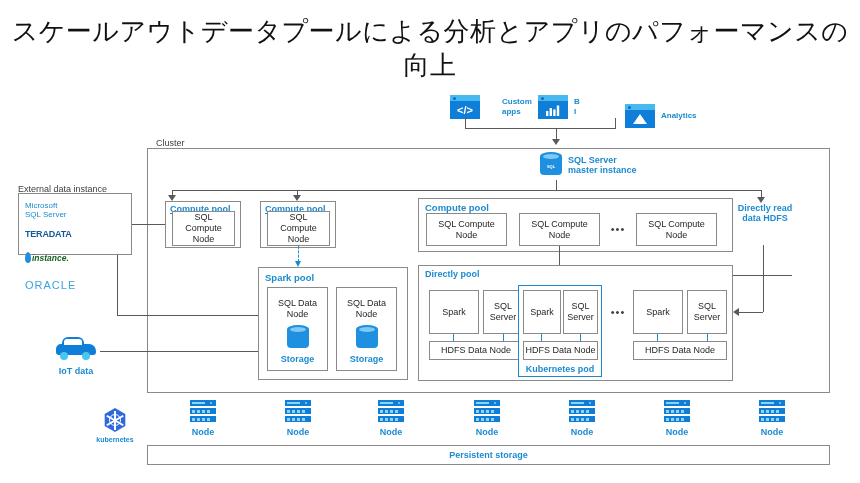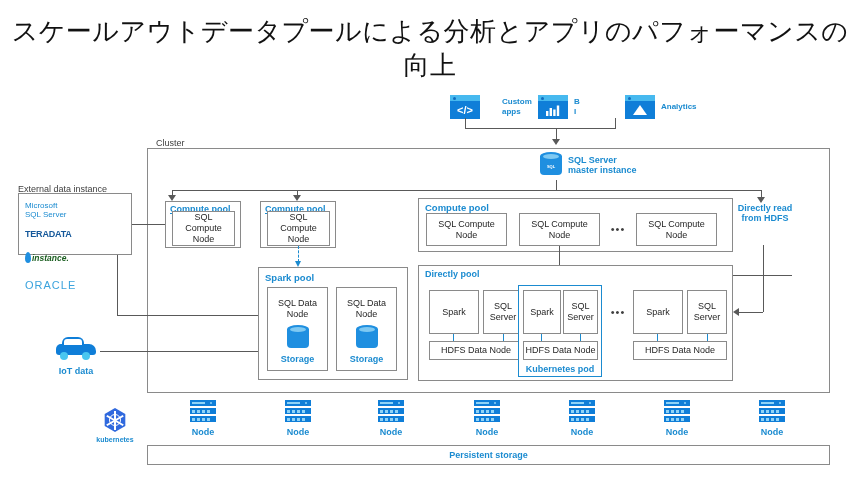--- a/index.html
+++ b/index.html
@@ -104,21 +104,21 @@
           </svg>
       </div>
     </div>
     <div style="margin-left:6px;">
       <div class="icon-cap">B</div>
       <div class="icon-cap">I</div>
     </div>
   </div>
 </div>
 
-<div class="abs" style="left:625px;top:95px;">
+<div class="abs" style="left:625px;top:104px;">
   <div style="display:flex;align-items:center;">
     <div class="appicon">
       <div class="bar"></div>
         <div class="dot"></div>
       <div class="glyph">
         <svg width="16" height="12" viewBox="0 0 16 12">
             <polygon points="8,1 15,11 1,11" fill="#fff"></polygon>
           </svg>
       </div>
     </div>
@@ -336,21 +336,21 @@
   </div>
 </div>
 <div class="abs vline-b" style="left:657px;top:334px;height:7px;"></div>
 <div class="abs vline-b" style="left:707px;top:334px;height:7px;"></div>
 <div class="abs gbox ctr" style="left:633px;top:341px;width:94px;height:19px;">
   <div class="node-txt">HDFS Data Node</div>
 </div>
 
 <div class="abs" style="left:733px;top:203px;width:64px;text-align:center;">
   <div class="lbl-blue">Directly read</div>
-  <div class="lbl-blue">from HDFS</div>
+  <div class="lbl-blue">data HDFS</div>
 </div>
 <div class="abs vline" style="left:763px;top:245px;height:67px;"></div>
 <div class="abs hline" style="left:739px;top:312px;width:24px;"></div>
 <div class="abs arr-lf" style="left:733px;top:308px;"></div>
 
 <div class="abs col" style="left:90px;top:408px;width:50px;">
   <div class="k8s">
     <div class="hex"></div>
       <div class="in"></div>
     <div class="sp"></div>

